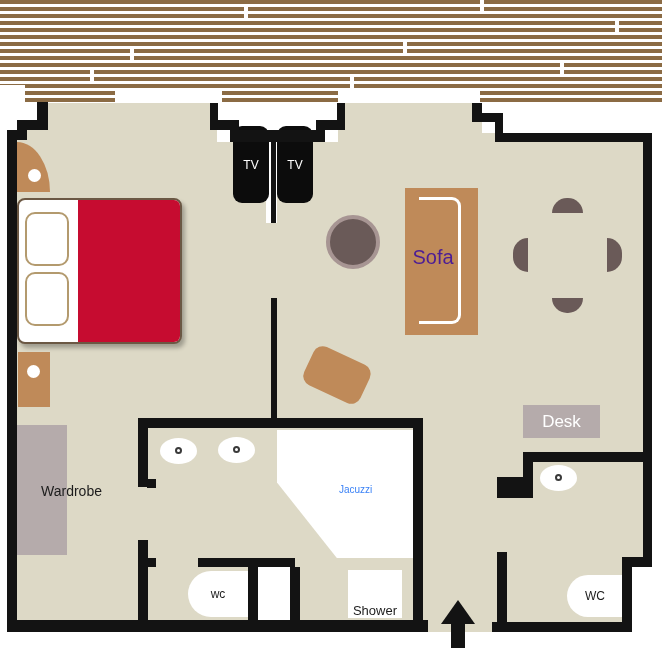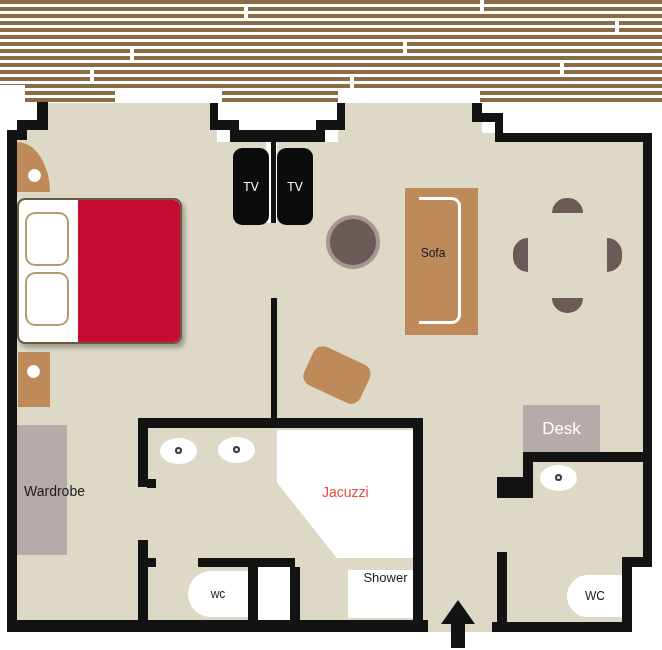--- a/index.html
+++ b/index.html
@@ -12,66 +12,66 @@
   #balcony{left:0;top:0;width:662px;height:103px;
     background:repeating-linear-gradient(180deg,var(--wood) 0px,var(--wood) 4.5px,#fff 4.5px,#fff 7px);}
   .plankbreak{background:#fff;width:4px;height:11px;}
   #balcony-label{left:282px;top:35px;width:96px;height:30px;background:#fff;
     display:flex;align-items:center;justify-content:center;font-size:19px;color:#1c1c1c;}
   
   #floor{left:7px;top:103px;width:645px;height:529px;background:var(--floor);}
   
   .furn{background:var(--furn);}
   .grayf{background:var(--gray);}
-  .lbl{color:#1c1c1c;white-space:nowrap;}
+  .lbl{color:#1c1c1c;white-space:nowrap;margin-left:17px;}
   .wlbl{color:#fff;white-space:nowrap;}
   
   #bed{left:17px;top:198px;width:165px;height:146px;background:#fff;border:2px solid #6b5844;
        border-radius:8px;box-shadow:3px 4px 4px rgba(0,0,0,.28);}
   #bed-red{left:59px;top:0;width:102px;height:142px;background:var(--red);border-radius:0 6px 6px 0;}
   .pillow{left:6px;width:44px;height:54px;background:#fff;border:2px solid #b39a6e;border-radius:10px;}
   
   #bed-lamp{left:17px;top:142px;width:33px;height:50px;background:var(--furn);border-top-right-radius:100% 100%;}
   #nightstand{left:18px;top:352px;width:32px;height:55px;background:var(--furn);}
   .dotw{background:#fff;border-radius:50%;width:13px;height:13px;}
   
-  .tv{top:148px;width:36px;height:77px;background:#0c0c0c;border-radius:9px;
+  .tv{top:126px;width:36px;height:77px;background:#0c0c0c;border-radius:9px;
       display:flex;align-items:center;justify-content:center;color:#fff;font-size:12px;}
   
   #side-table{left:326px;top:215px;width:54px;height:54px;border-radius:50%;
       background:var(--dark);border:4px solid var(--ring);}
   #dinner-table{left:531px;top:218px;width:72px;height:72px;border-radius:50%;
       background:var(--dark);border:5px solid var(--ring);display:flex;flex-direction:column;
       align-items:center;justify-content:center;color:#fff;font-size:13px;line-height:14px;text-align:center;}
   .chair{background:var(--dark);}
   
   #sofa{left:405px;top:188px;width:73px;height:147px;background:var(--furn);}
   #sofa-line{left:14px;top:9px;width:42px;height:127px;border:3px solid #fff;border-left:none;
       border-radius:0 9px 9px 0;background:transparent;}
-  #sofa-label{left:0;top:58px;width:56px;text-align:center;font-size:12px;color:#0f172a;}
+  #sofa-label{left:0;top:58px;width:56px;text-align:center;font-size:20px;color:#4c1d95;}
   
   #ottoman{left:306px;top:354px;width:62px;height:42px;background:var(--furn);border-radius:10px;
       transform:rotate(25deg);}
   
-  #desk{left:523px;top:405px;width:77px;height:47px;background:var(--gray);
+  #desk{left:523px;top:405px;width:77px;height:33px;background:var(--gray);
       display:flex;align-items:center;justify-content:center;font-size:17px;color:#fff;}
   #bar{left:600px;top:405px;width:52px;height:52px;background:#0c0c0c;
       display:flex;align-items:center;justify-content:center;font-size:17px;color:#fff;}
   
   #wardrobe{left:14px;top:425px;width:53px;height:130px;background:var(--gray);}
   #wardrobe-label{left:24px;top:483px;font-size:14px;color:#1c1c1c;}
   
   .sink{width:37px;height:26px;background:#fff;border-radius:50%;}
   .faucet{width:7px;height:7px;border:2px solid #3a3a3a;border-radius:50%;background:#fff;}
   
   #jacuzzi{left:277px;top:430px;width:136px;height:128px;background:#fff;
       clip-path:polygon(0 0,100% 0,100% 100%,44% 100%,0 41%);}
-  #jacuzzi-label{left:47%;top:42%;font-size:14px;color:#ef4444;}
-  #shower{left:348px;top:570px;width:75px;height:48px;background:#fff;
-      display:flex;align-items:flex-start;justify-content:center;font-size:13px;color:#1c1c1c;}
+  #jacuzzi-label{left:47%;top:42%;font-size:10px;color:#3b82f6;}
+  #shower{left:348px;top:570px;width:54px;height:48px;background:#fff;
+      display:flex;align-items:flex-end;justify-content:center;font-size:13px;color:#1c1c1c;}
   .toilet{background:#fff;display:flex;align-items:center;justify-content:center;
       font-size:12px;color:#1c1c1c;}
   #toilet-main{left:188px;top:571px;width:60px;height:46px;border-radius:23px 0 0 23px;}
   #toilet-guest{left:567px;top:575px;width:56px;height:42px;border-radius:21px 0 0 21px;}
   
   #arrow-head{left:441px;top:600px;width:0;height:0;background:transparent;
       border-left:17px solid transparent;border-right:17px solid transparent;
       border-bottom:24px solid var(--wall);}
   #arrow-stem{left:451px;top:622px;width:14px;height:26px;background:var(--wall);}
 </style>

